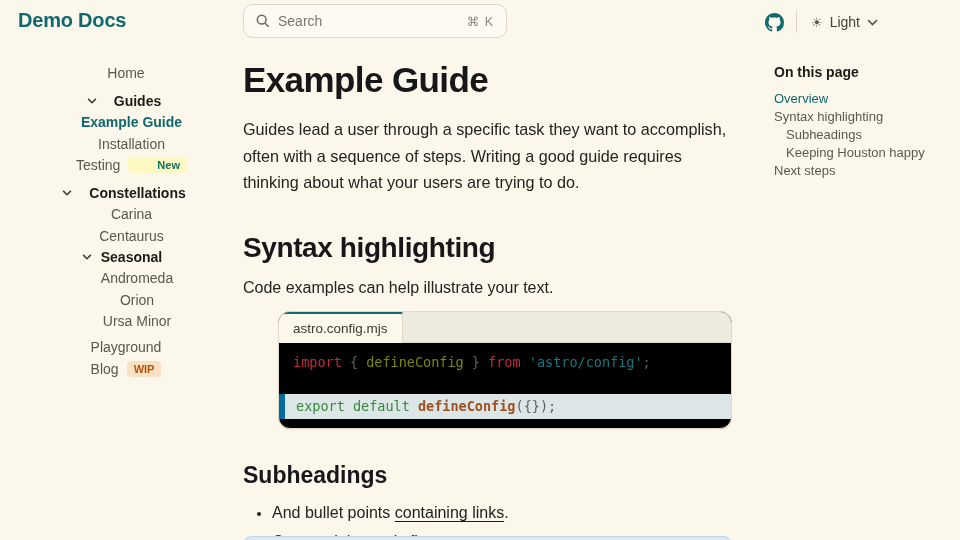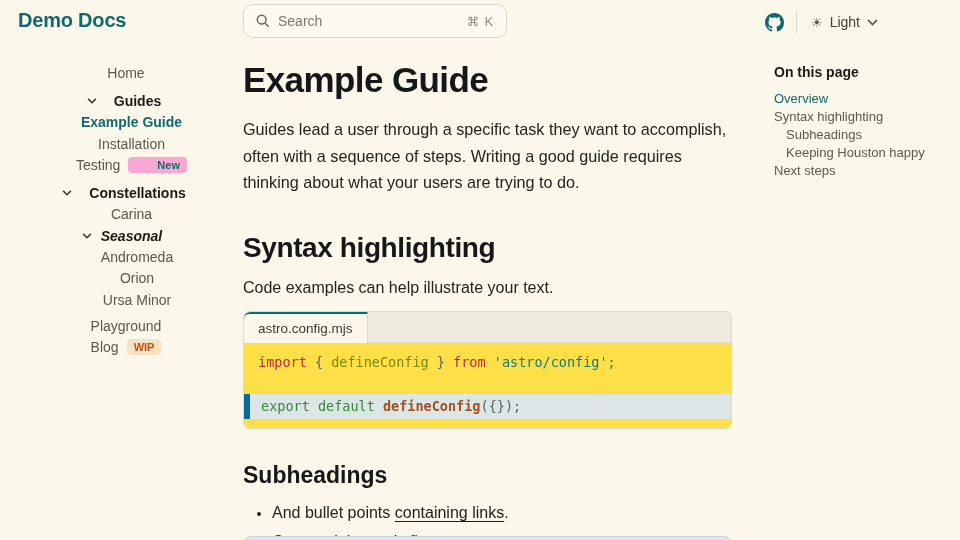--- a/index.html
+++ b/index.html
@@ -22,42 +22,42 @@
   .sun { color:#55534a; font-size:13px; line-height:1; }
   .chev { display:inline-block; }
   
   .sidebar { position:absolute; left:0; top:62px; width:232px; font-size:14px; }
   .srow { display:flex; align-items:center; height:21.3px; color:#5a574d; cursor:pointer;justify-content:center; }
   .srow.lv0 { padding-left:20px; }
   .srow.lv1 { padding-left:31px; }
   .srow.lv2 { padding-left:42px; }
   .srow.group { font-weight:700; color:#1b1b16; }
   .srow.group.lv0 { padding-left:16px; gap:17px; }
-  .srow.group.lv1 { padding-left:12px; gap:9px;font-style:italic; }
+  .srow.group.lv1 { padding-left:12px; gap:9px; }
   .srow.active { color:#11686f; font-weight:700; }
   .gap-top { margin-top:7px; }
   .gap-top-sm { margin-top:5px; }
   .badge { font-size:11px; font-weight:700; padding:2px 7px; border-radius:4px; margin-left:8px; }
-  .badge.new { background:#f9a8d4; color:#0b7261;padding-left:29px; }
+  .badge.new { background:#fef9c3; color:#0b7261;padding-left:29px; }
   .badge.wip { background:#f9e1c6; color:#b4540a; }
   
   .toc { position:absolute; left:774px; top:64px; width:176px; }
   .toc-title { font-size:14px; font-weight:700; color:#1b1b16; margin-bottom:9px; }
   .trow { font-size:13px; color:#5c594e; height:18.2px; display:flex; align-items:center; cursor:pointer; }
   .trow.indent { padding-left:12px; }
   .trow.active { color:#11686f; }
   
   .main { position:absolute; left:243px; top:56px; width:489px; }
   h1.page-title { font-size:35px; font-weight:700; color:#17171a; letter-spacing:-0.6px; margin-top:4px; }
   p.body-text { font-size:16.2px; line-height:1.65; color:#24241f; margin-top:16px; }
   h2.sec-title { font-size:28px; font-weight:700; color:#17171a; letter-spacing:-0.4px; margin-top:36px; }
   p.body-text2 { font-size:16px; color:#24241f; margin-top:15px; }
   h3.sub-title { font-size:23px; font-weight:700; color:#17171a; margin-top:33px; }
   
-  .codeblock { margin-top:14px; border:1px solid #e0dbc9; border-radius:7px; background:#fde047; box-shadow:0 1px 2px rgba(90,80,40,.06); overflow:hidden; }
+  .codeblock { margin-top:14px; border:1px solid #e0dbc9; border-radius:12px; background:#000000; box-shadow:0 1px 2px rgba(90,80,40,.06); overflow:hidden;margin-left:35px; }
   .tabbar { display:flex; background:#edeade; border-bottom:1px solid #ddd8c6; height:31px; }
   .tab-active { background:#fbf7ea; border-top:2px solid #11686f; border-right:1px solid #ddd8c6; border-top-left-radius:6px; padding:0 14px; display:flex; align-items:center; font-size:13.5px; color:#3a3a33; margin-bottom:-1px; cursor:pointer; }
   .code { padding:9px 0 9px; font-family:"DejaVu Sans Mono", monospace; font-size:13.5px; line-height:21px; }
   .cline { padding:0 14px; white-space:pre; height:21px; }
   .cline.hl { background:#dde6e7; border-left:6px solid #0369a1; padding-left:11px; height:25px; display:flex; align-items:center; margin-top:0; }
   .tk-kw { color:#bb2c3e; }
   .tk-fn { color:#7d8600; }
   .tk-str { color:#15787e; }
   .tk-green { color:#36883a; }
   .tk-fn2 { color:#a04f1e; font-weight:700; }
@@ -124,20 +124,23 @@
 
   <div class="srow group lv0 gap-top">
     <svg width="10" height="6" viewBox="0 0 11 7" fill="none" stroke="#3c3b33" stroke-width="1.8">
         <path d="M1 1l4.5 4.5L10 1"></path>
       </svg>
     <span>Constellations</span>
   </div>
   <div class="srow lv1">
       <span>Carina</span>
     </div>
+  <div class="srow lv1">
+      <span>Centaurus</span>
+    </div>
 
   <div class="srow group lv1">
     <svg width="10" height="6" viewBox="0 0 11 7" fill="none" stroke="#3c3b33" stroke-width="1.8">
         <path d="M1 1l4.5 4.5L10 1"></path>
       </svg>
     <span>Seasonal</span>
   </div>
   <div class="srow lv2">
       <span>Andromeda</span>
     </div>

